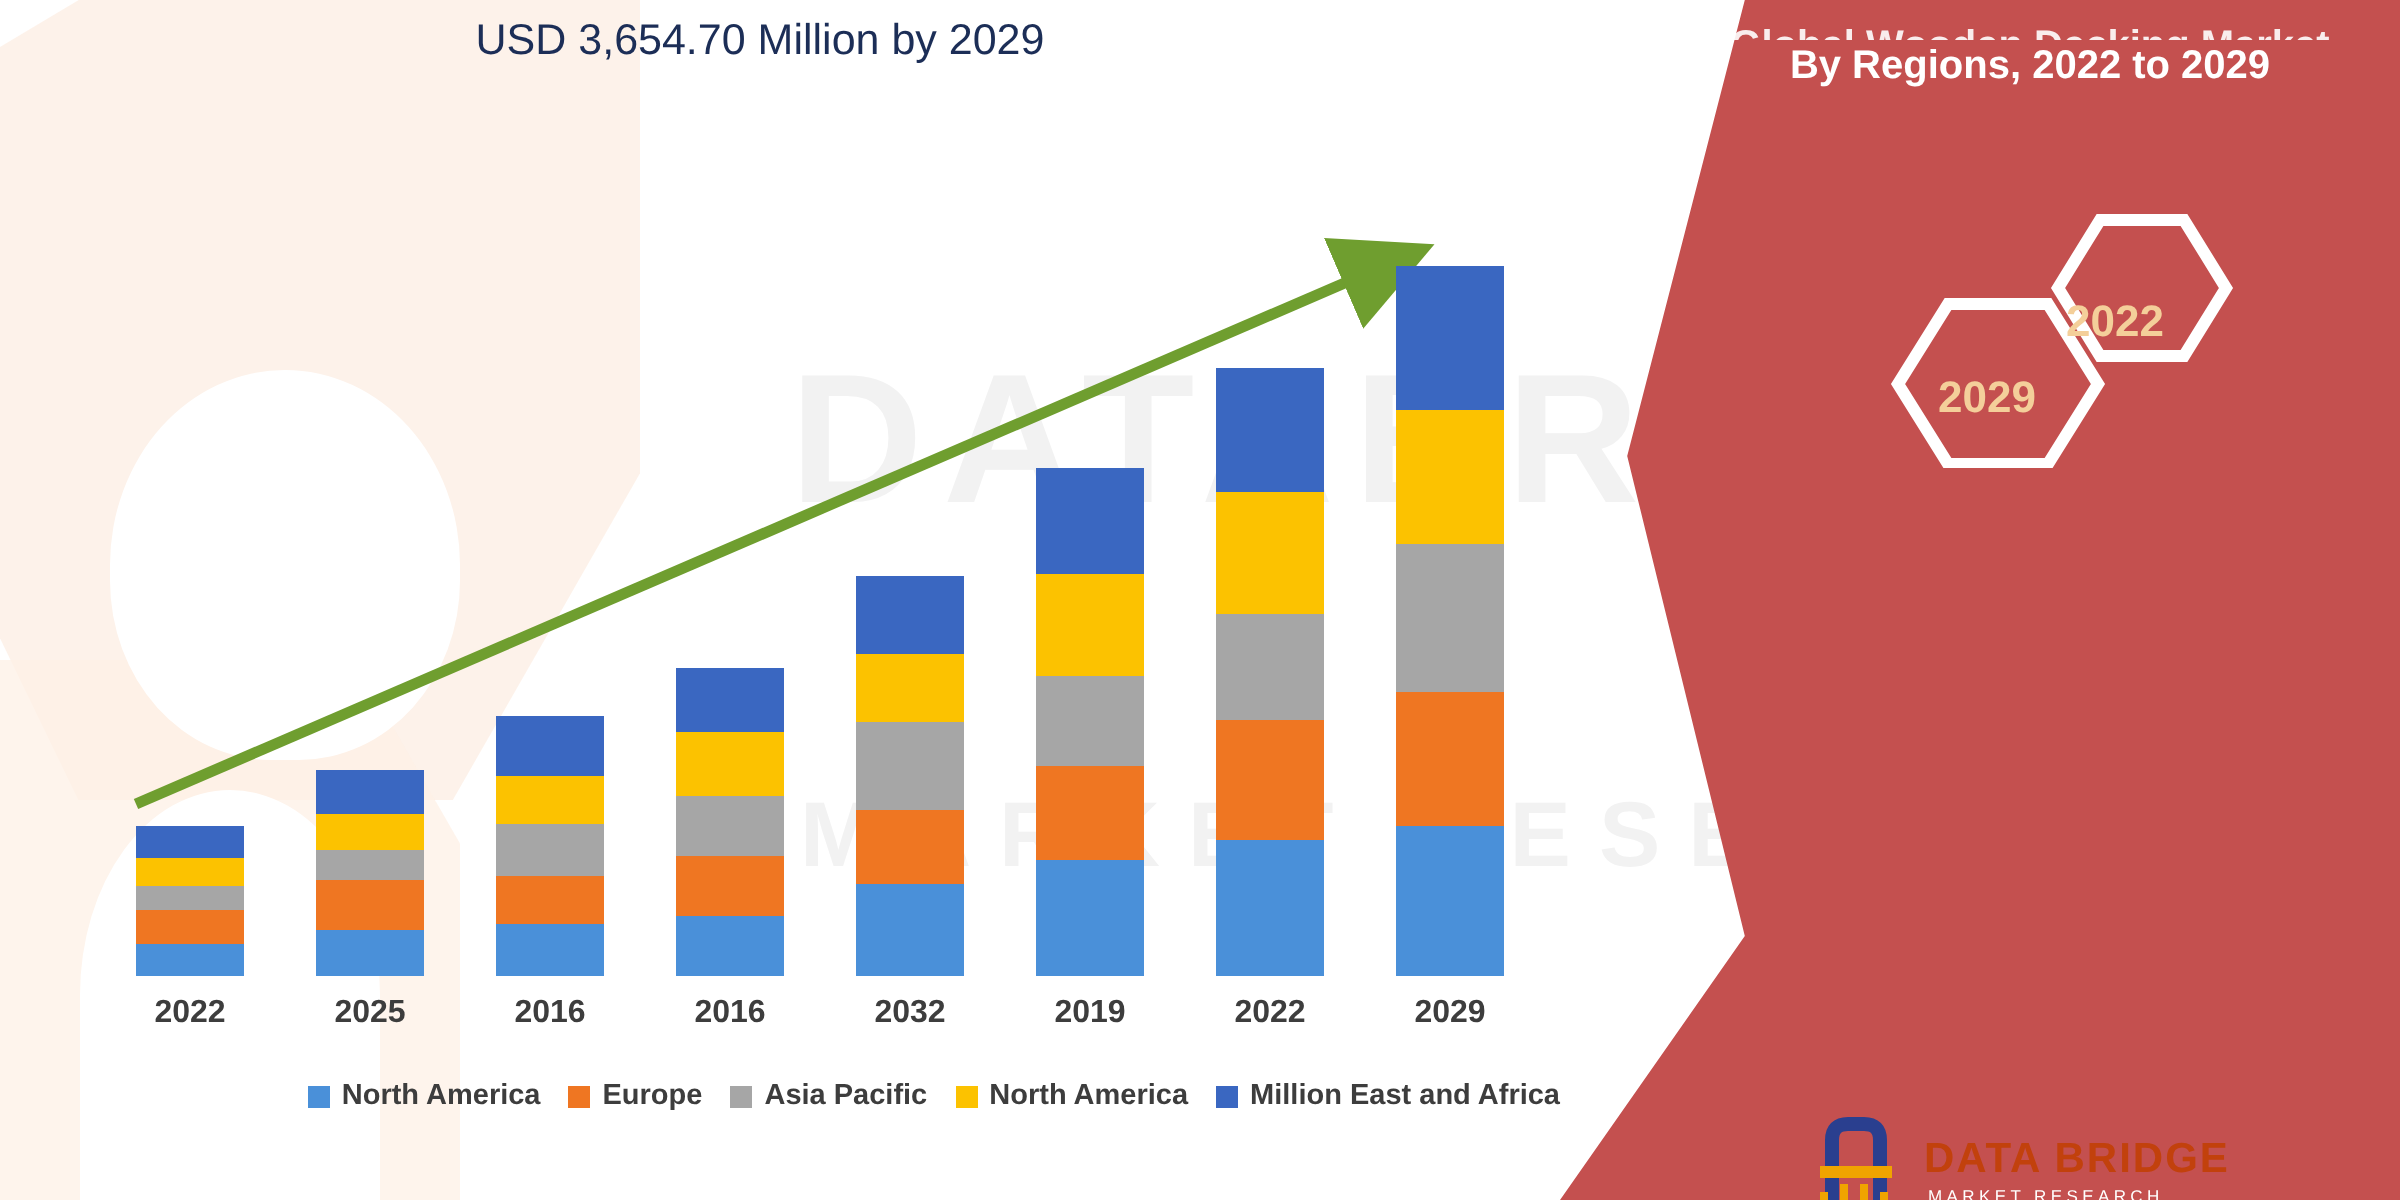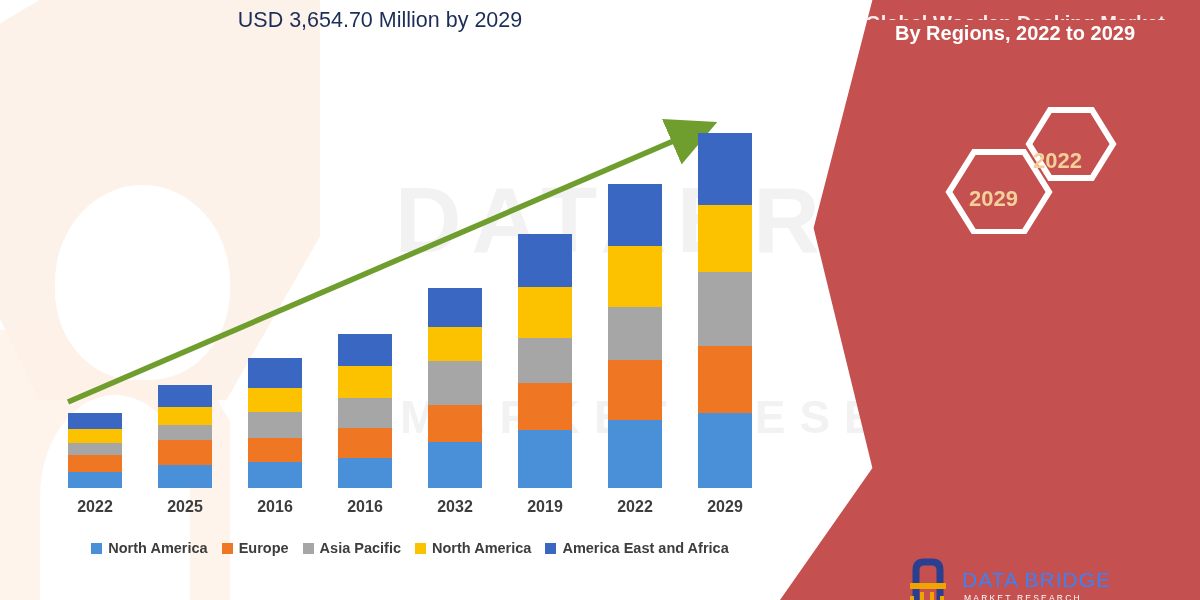--- a/index.html
+++ b/index.html
@@ -100,21 +100,21 @@
   .xtick {
     width: 90px; text-align: center;
     font-size: 16px; font-weight: 700; color: #3d3d3d;
   }
 
   .legend {
     position: absolute;
     left: 40px; top: 540px;
     width: 740px;
     display: flex;
-    justify-content: center;
+    justify-content: flex-end;
     align-items: center;
     gap: 14px;
     z-index: 6;
   }
   .lg { display: flex; align-items: center; gap: 6px; }
   .lgsw { width: 11px; height: 11px; display: inline-block; }
   .lgtx { font-size: 14.5px; font-weight: 700; color: #3d3d3d; white-space: nowrap; }
 
   
   .panel {
@@ -157,23 +157,23 @@
     color: #f0c040;
     font-size: 21px;
     line-height: 29px;
     font-weight: 400;
   }
 
   .logo { position: absolute; right: 48px; bottom: -6px; width: 250px; height: 70px; z-index: 9; }
   .logo-text {
     position: absolute;
     left: 60px; top: 16px;
-    color: #3b82f6;
+    color: #c2410c;
     font-size: 21px;
-    font-weight: 400;
+    font-weight: 700;
     letter-spacing: 1px;
     white-space: nowrap;
   }
   .logo-sub {
     position: absolute;
     left: 62px; top: 41px;
     color: #ffffff;
     font-size: 8.5px;
     letter-spacing: 2.2px;
     white-space: nowrap;
@@ -303,21 +303,21 @@
       <div class="lg">
         <span class="lgsw" style="background: rgb(166, 166, 166);"></span>
         <span class="lgtx">Asia Pacific</span>
       </div>
       <div class="lg">
         <span class="lgsw" style="background: rgb(252, 194, 0);"></span>
         <span class="lgtx">North America</span>
       </div>
       <div class="lg">
         <span class="lgsw" style="background: rgb(58, 103, 193);"></span>
-        <span class="lgtx">America East and Africa</span>
+        <span class="lgtx">Million East and Africa</span>
       </div>
     </div>
 
   <div class="panel"></div>
   <div class="panel-inner">
     <div class="p-title">
       <span class="clip">Global Wooden Decking Market</span>
       <span>By Regions, 2022 to 2029</span>
     </div>
 

